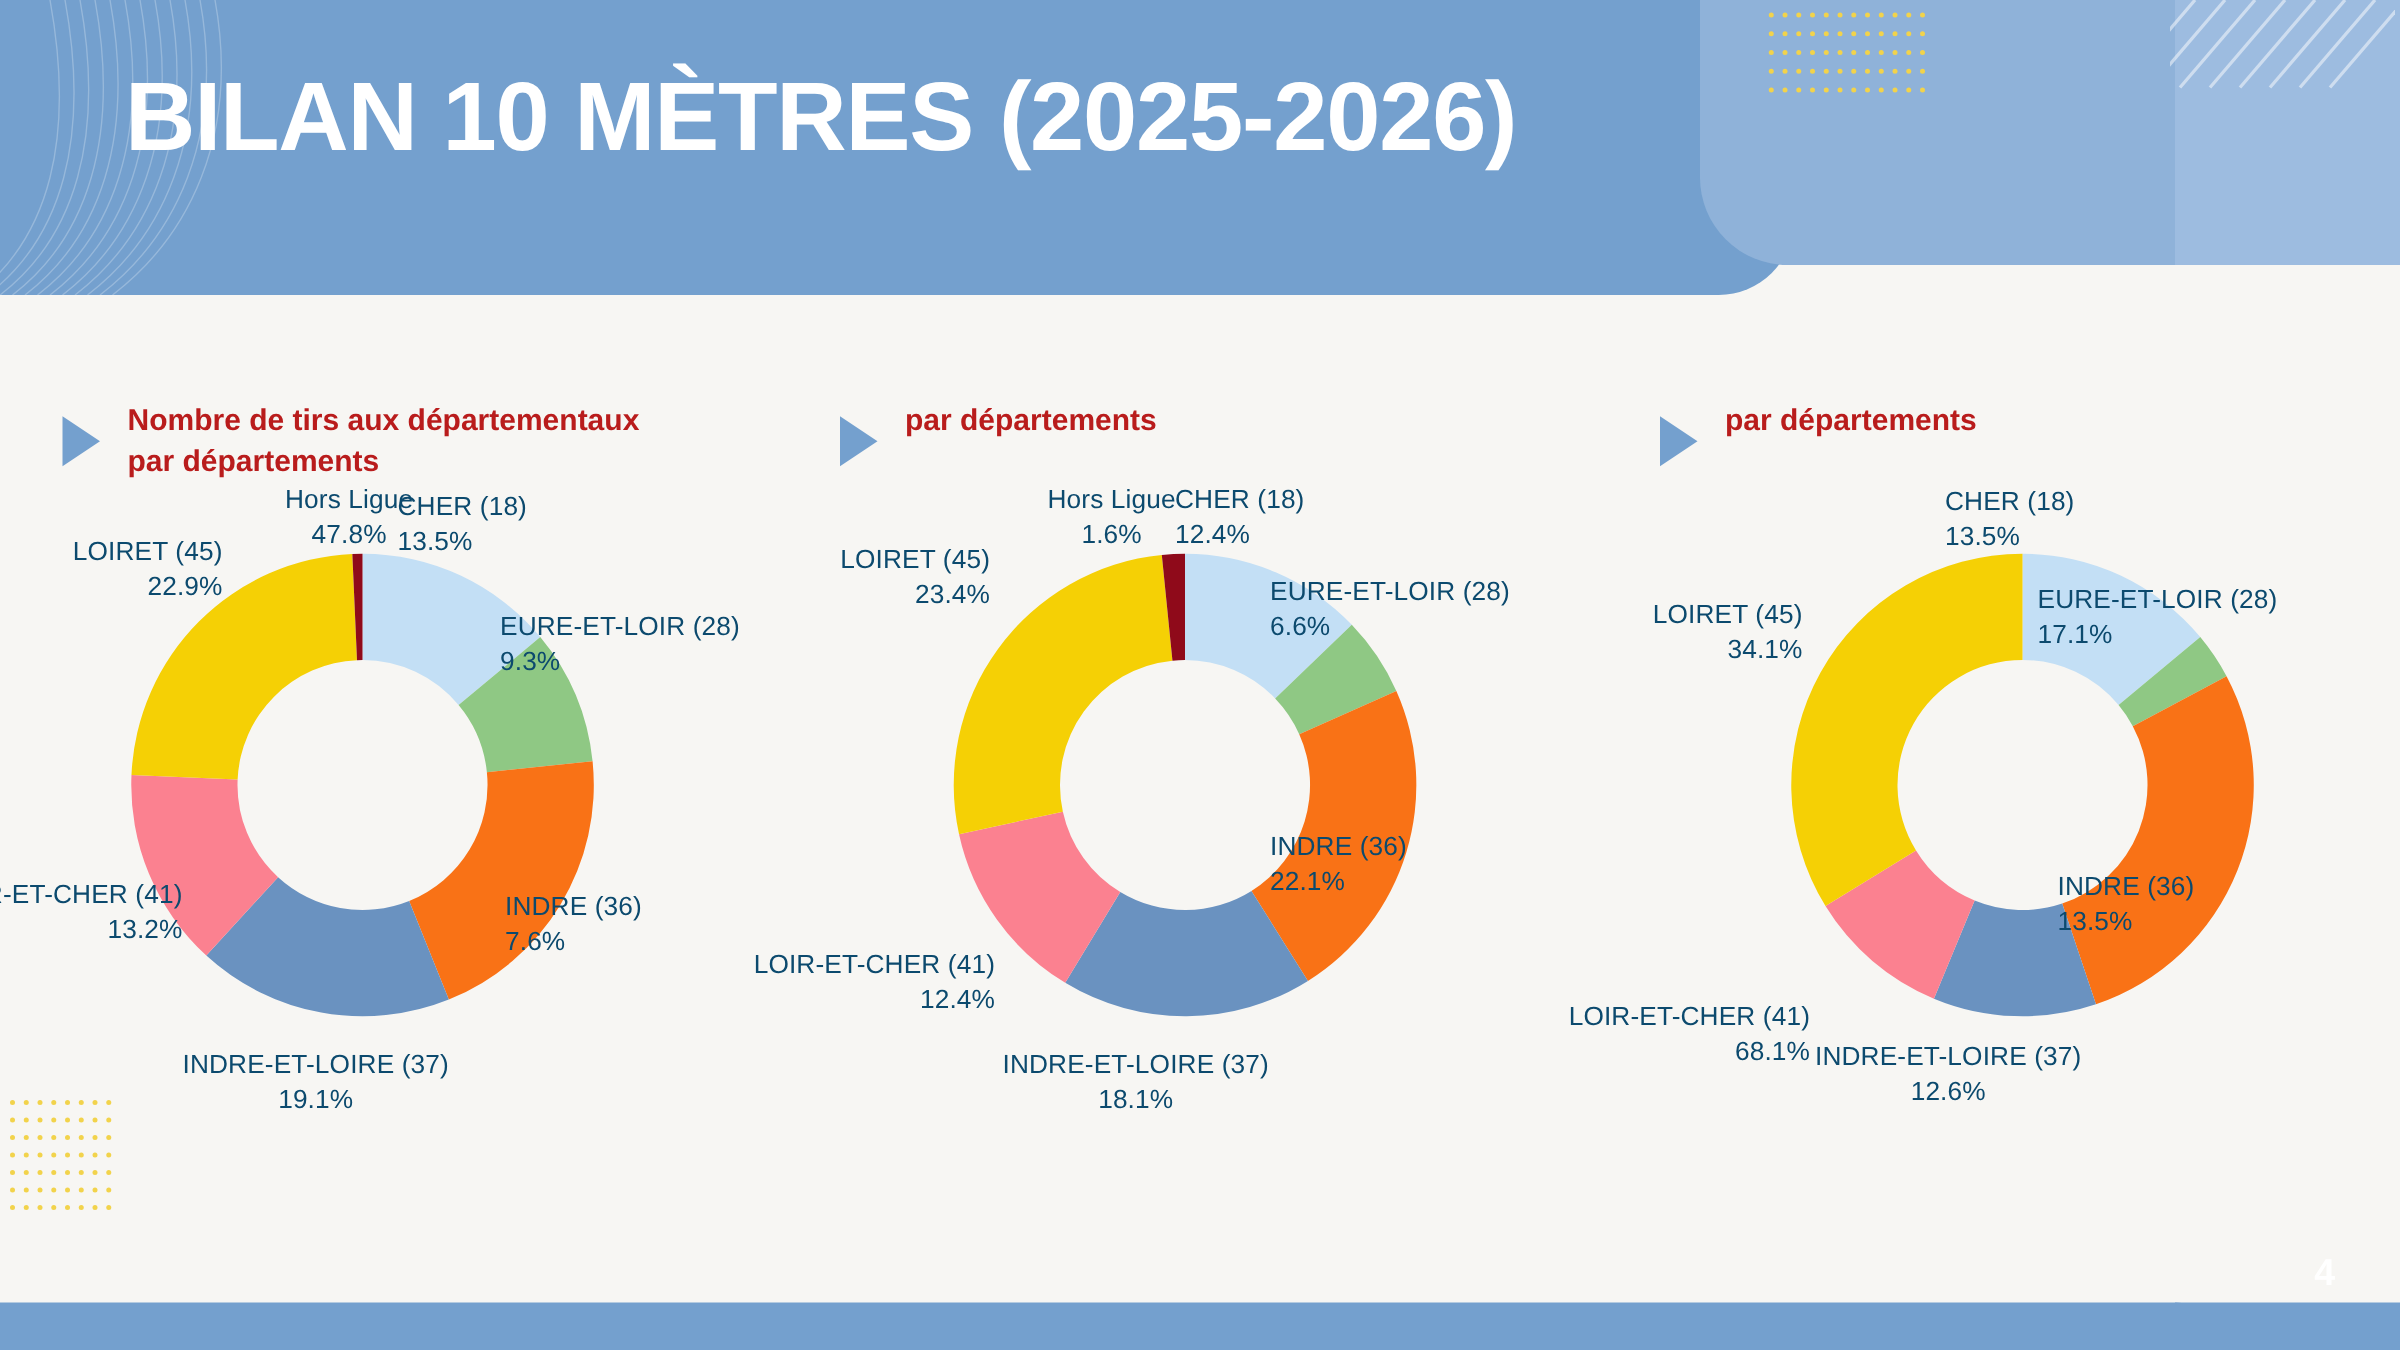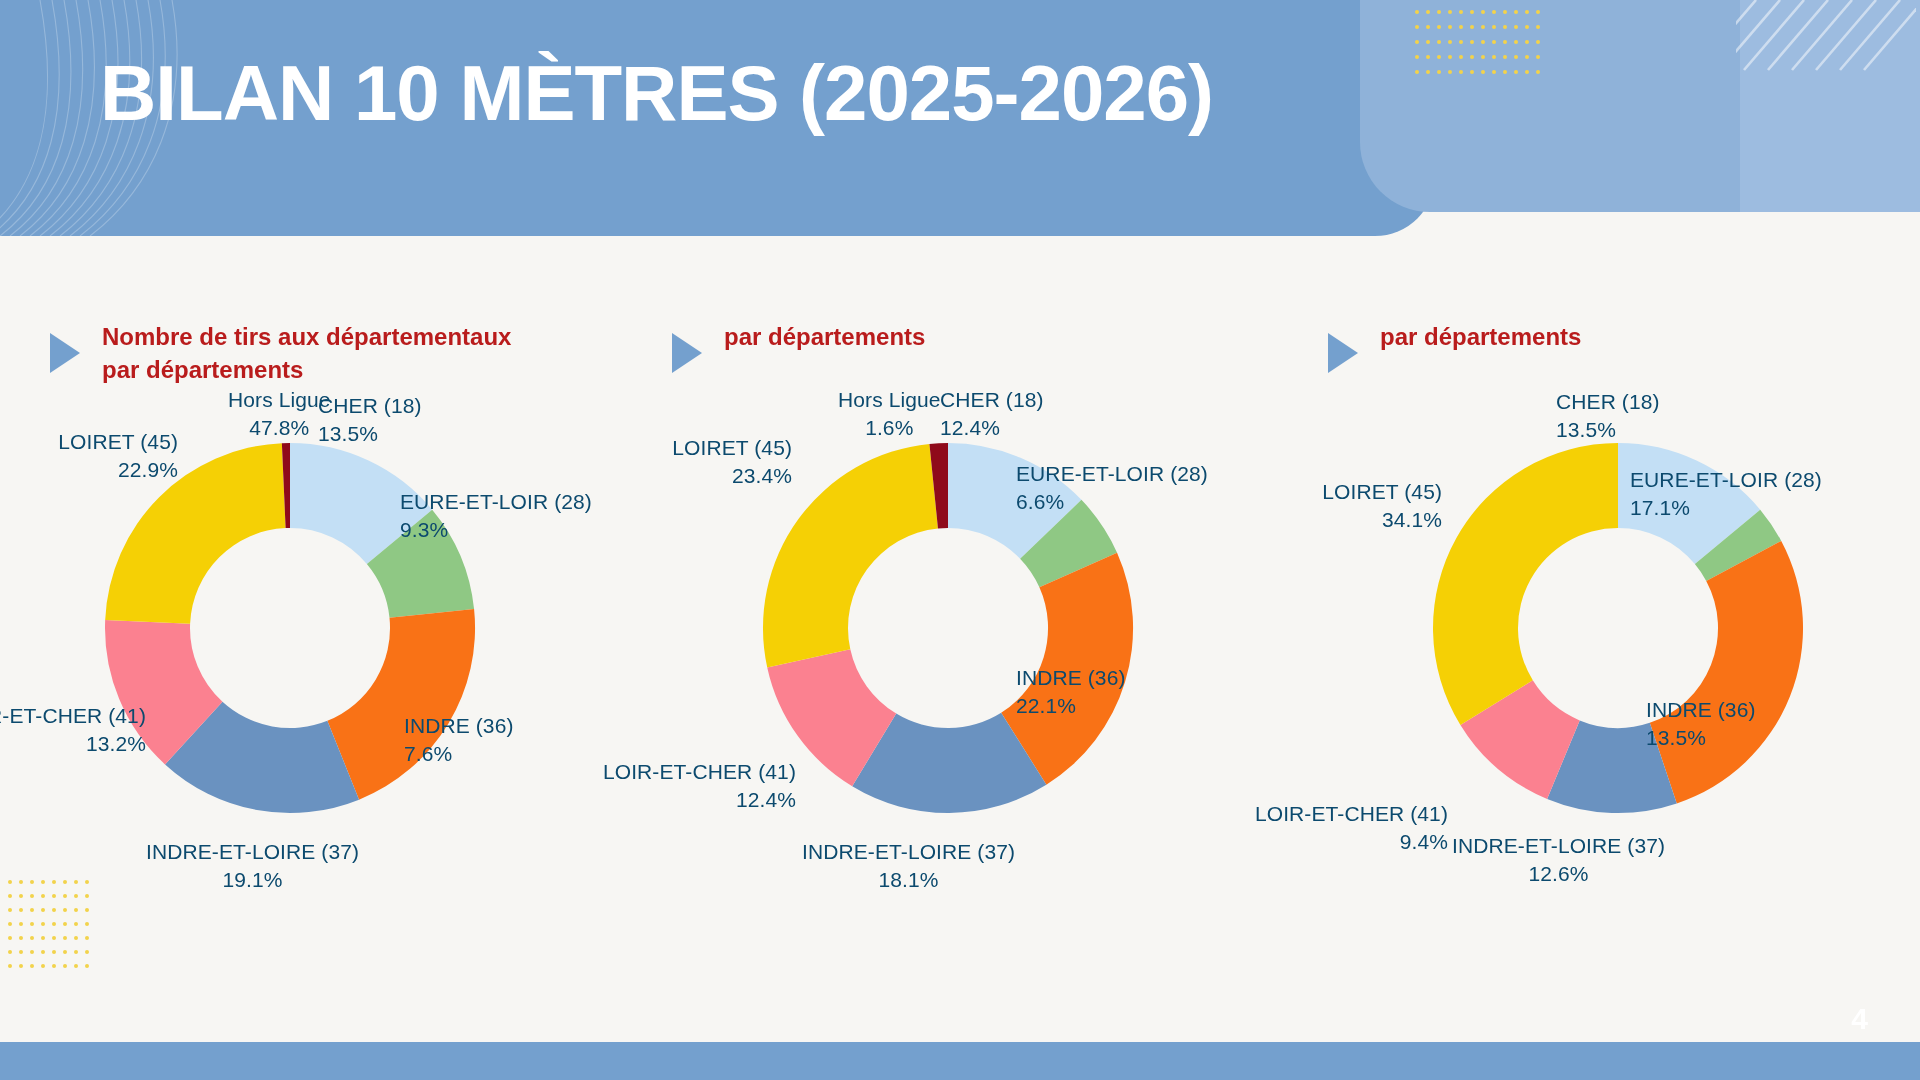--- a/index.html
+++ b/index.html
@@ -430,21 +430,21 @@
         <div class="plabel l" style="left:366px; top:282px;">
           <span>INDRE (36)</span>
           <span class="pct">13.5%</span>
         </div>
         <div class="plabel c" style="left:172px; top:418px;">
           <span>INDRE-ET-LOIRE (37)</span>
           <span class="pct">12.6%</span>
         </div>
         <div class="plabel r" style="left:-102px; top:386px; width:270px;">
           <span>LOIR-ET-CHER (41)</span>
-          <span class="pct">9.4%</span>
+          <span class="pct">68.1%</span>
         </div>
         <div class="plabel r" style="left:-66px; top:64px; width:228px;">
           <span>LOIRET (45)</span>
           <span class="pct">34.1%</span>
         </div>
       </div>
     </div>
 
   </div>
 

